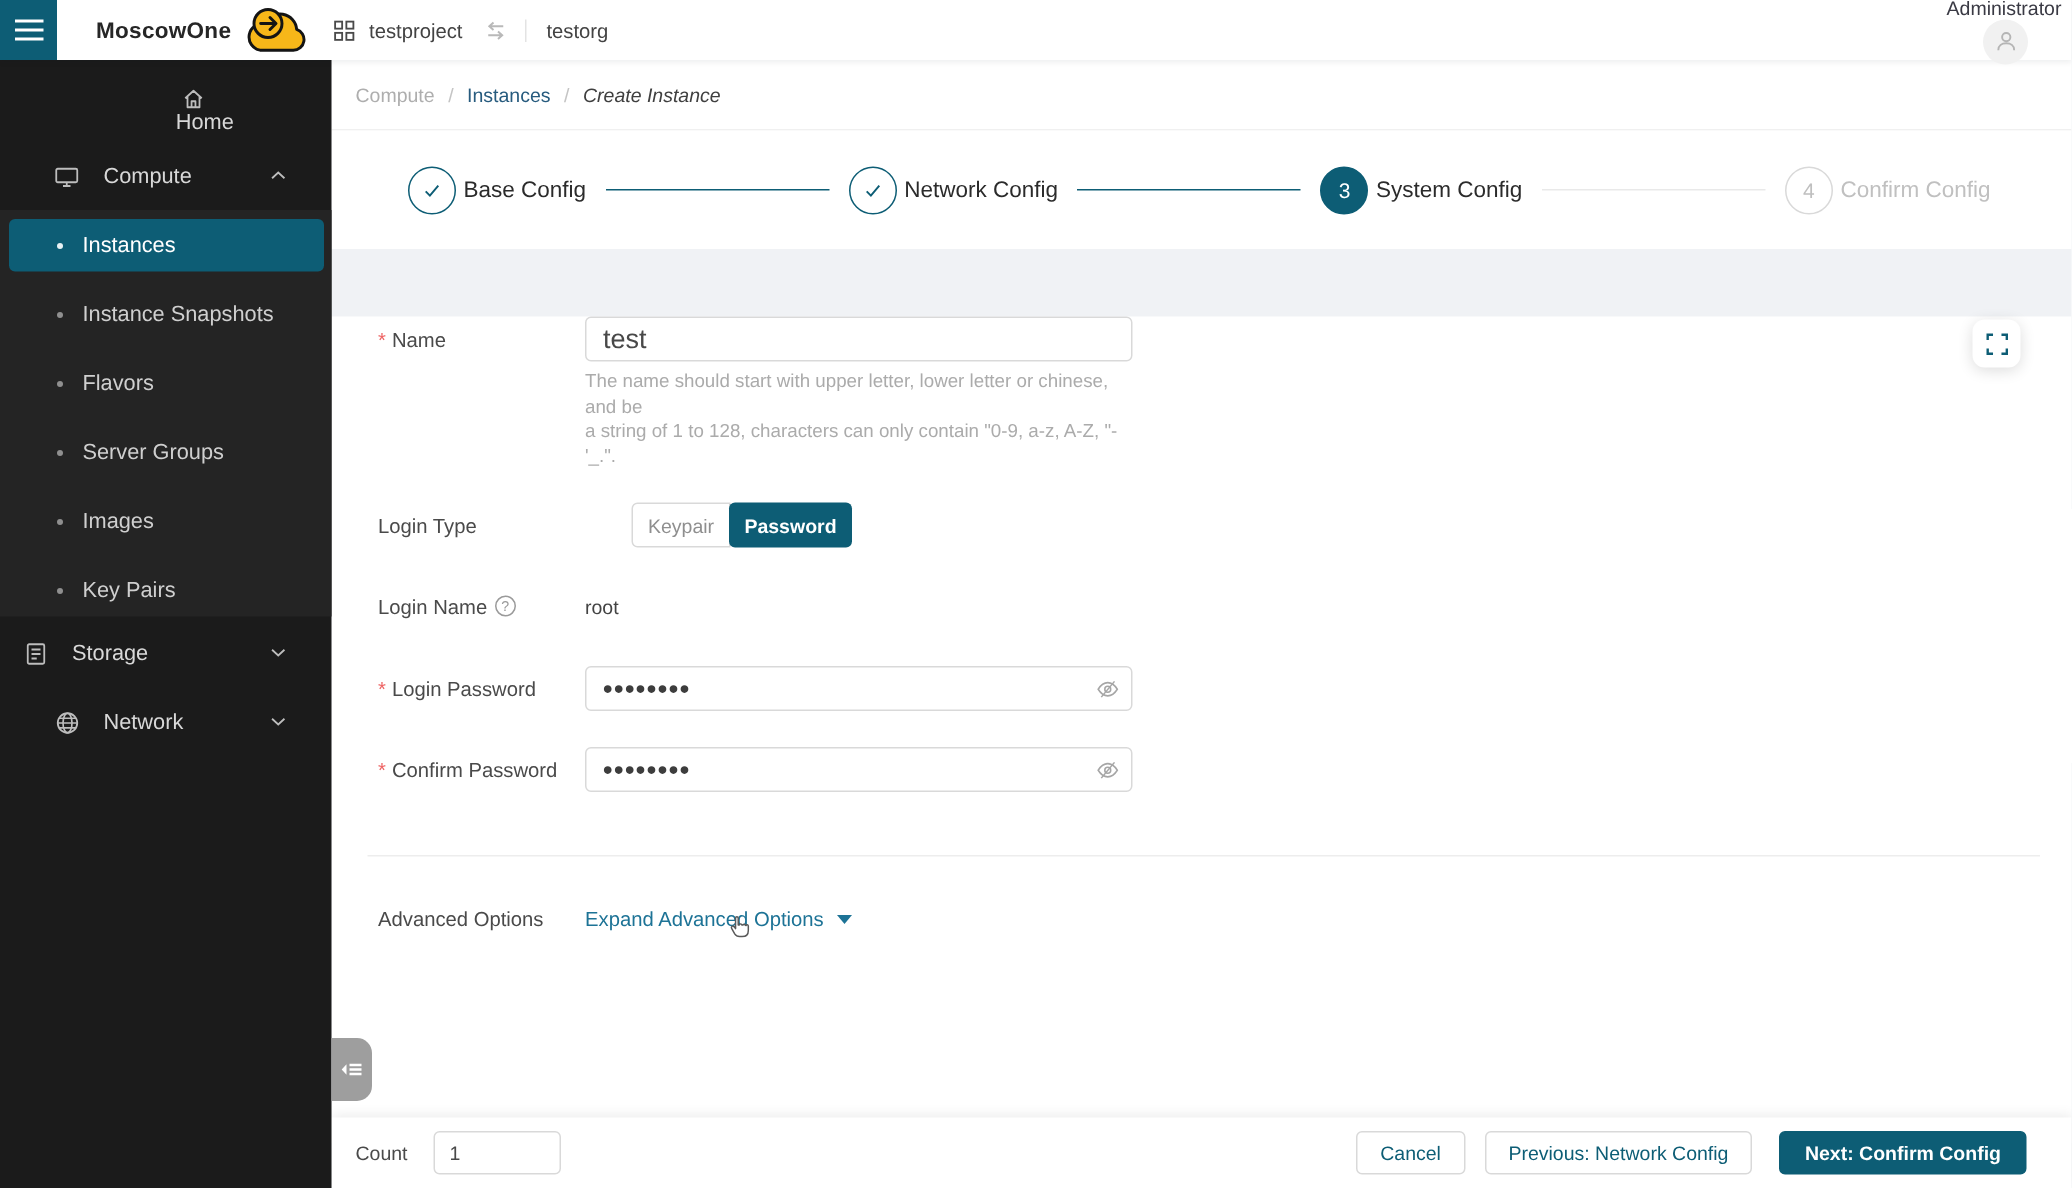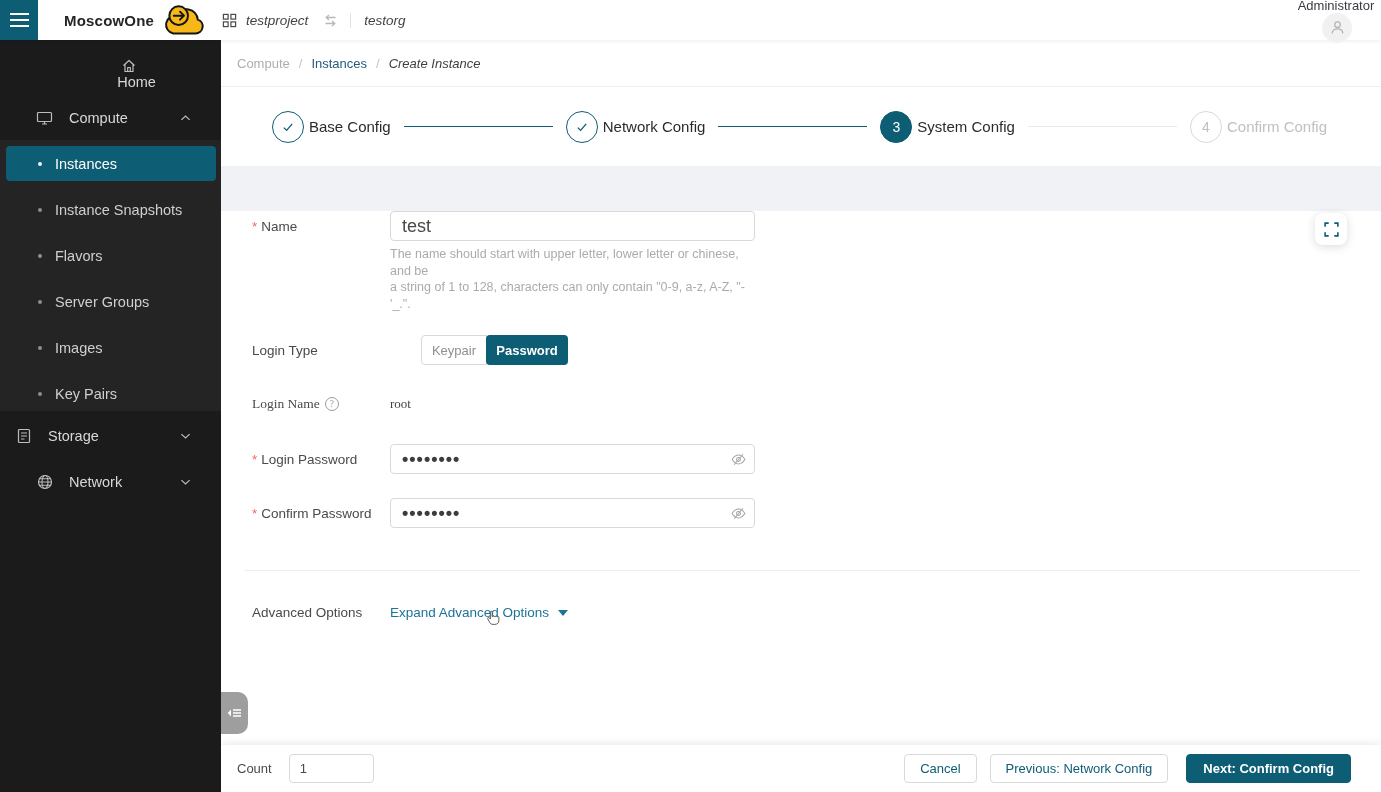--- a/index.html
+++ b/index.html
@@ -8,21 +8,21 @@
   .app { position:relative; width:1381px; height:792px; }
 
   
   .header { position:absolute; top:0; left:0; right:0; height:40px; background:#fff; display:flex; align-items:center; z-index:30; box-shadow:0 1px 4px rgba(0,21,41,.08); }
   .hamburger { width:38px; height:40px; background:#0d5d75; display:flex; flex-direction:column; justify-content:center; align-items:center; gap:4px; cursor:pointer; }
   .hamburger span { display:block; width:19px; height:2px; background:#fff; }
   .brand-area { width:183px; height:40px; display:flex; align-items:center; padding-left:26px; }
   .brand { font-size:15px; font-weight:700; color:#262626; letter-spacing:.2px; }
   .logo-svg { margin-left:6px; margin-top:2px; }
   .proj-area { display:flex; align-items:center; margin-left:1px; }
-  .proj-label { font-size:13.5px; color:#434343; margin-left:9px;font-style:italic; }
+  .proj-label { font-size:13.5px; color:#434343; margin-left:9px; }
   .swap { margin-left:15px; }
   .vdivider { width:1px; height:15px; background:#e3e3e3; margin:0 13px 0 12px; }
   .header-right { margin-left:auto; display:flex; align-items:center;flex-direction:column; }
   .role-label { font-size:13px; color:#3a3a44; }
   .avatar { width:30px; height:30px; border-radius:50%; background:#f1f1f1; display:flex; align-items:center; justify-content:center; margin-left:31px; margin-right:29px; cursor:pointer; }
 
   
   .sidebar { position:absolute; left:0; top:40px; width:221px; bottom:0; background:#1b1b1b; padding-top:18px; z-index:20; }
   .side-item { height:27px; display:flex; align-items:center; padding-left:36px; color:#d8d8d8; font-size:14.5px; cursor:pointer; }
   .side-item .s-icon { width:17px; display:flex; justify-content:center; }
@@ -300,21 +300,21 @@
       </div>
 
       <div class="frow" style="margin-top:23px;">
         <span class="flabel">Login Type</span>
         <div class="seg-group">
           <div class="seg unselected">Keypair</div>
           <div class="seg selected">Password</div>
         </div>
       </div>
 
-      <div class="frow" style="margin-top:25px; height:28px;font-family:Liberation Serif, serif;">
+      <div class="frow" style="margin-top:25px; height:28px;">
         <span class="flabel">
           <span>Login Name</span>
           <span class="q-icon">?</span>
         </span>
         <span class="static-value">root</span>
       </div>
 
       <div class="frow" style="margin-top:26px;">
         <span class="flabel">
           <span class="req">*</span>

